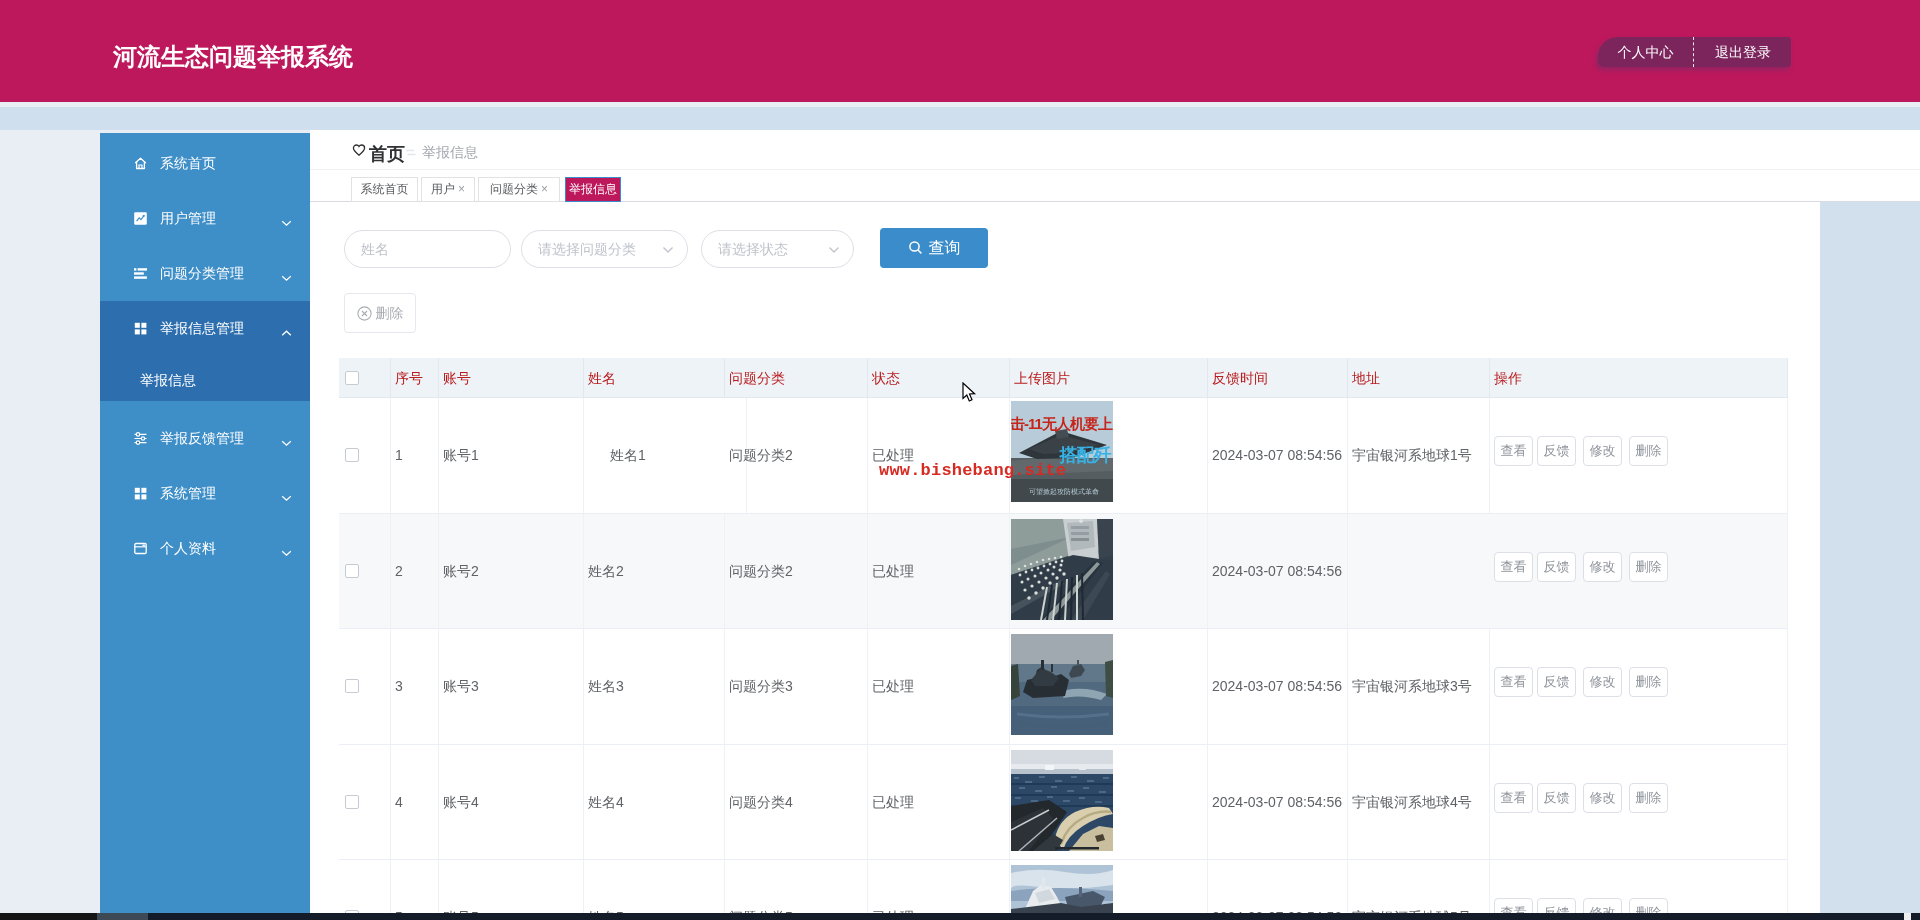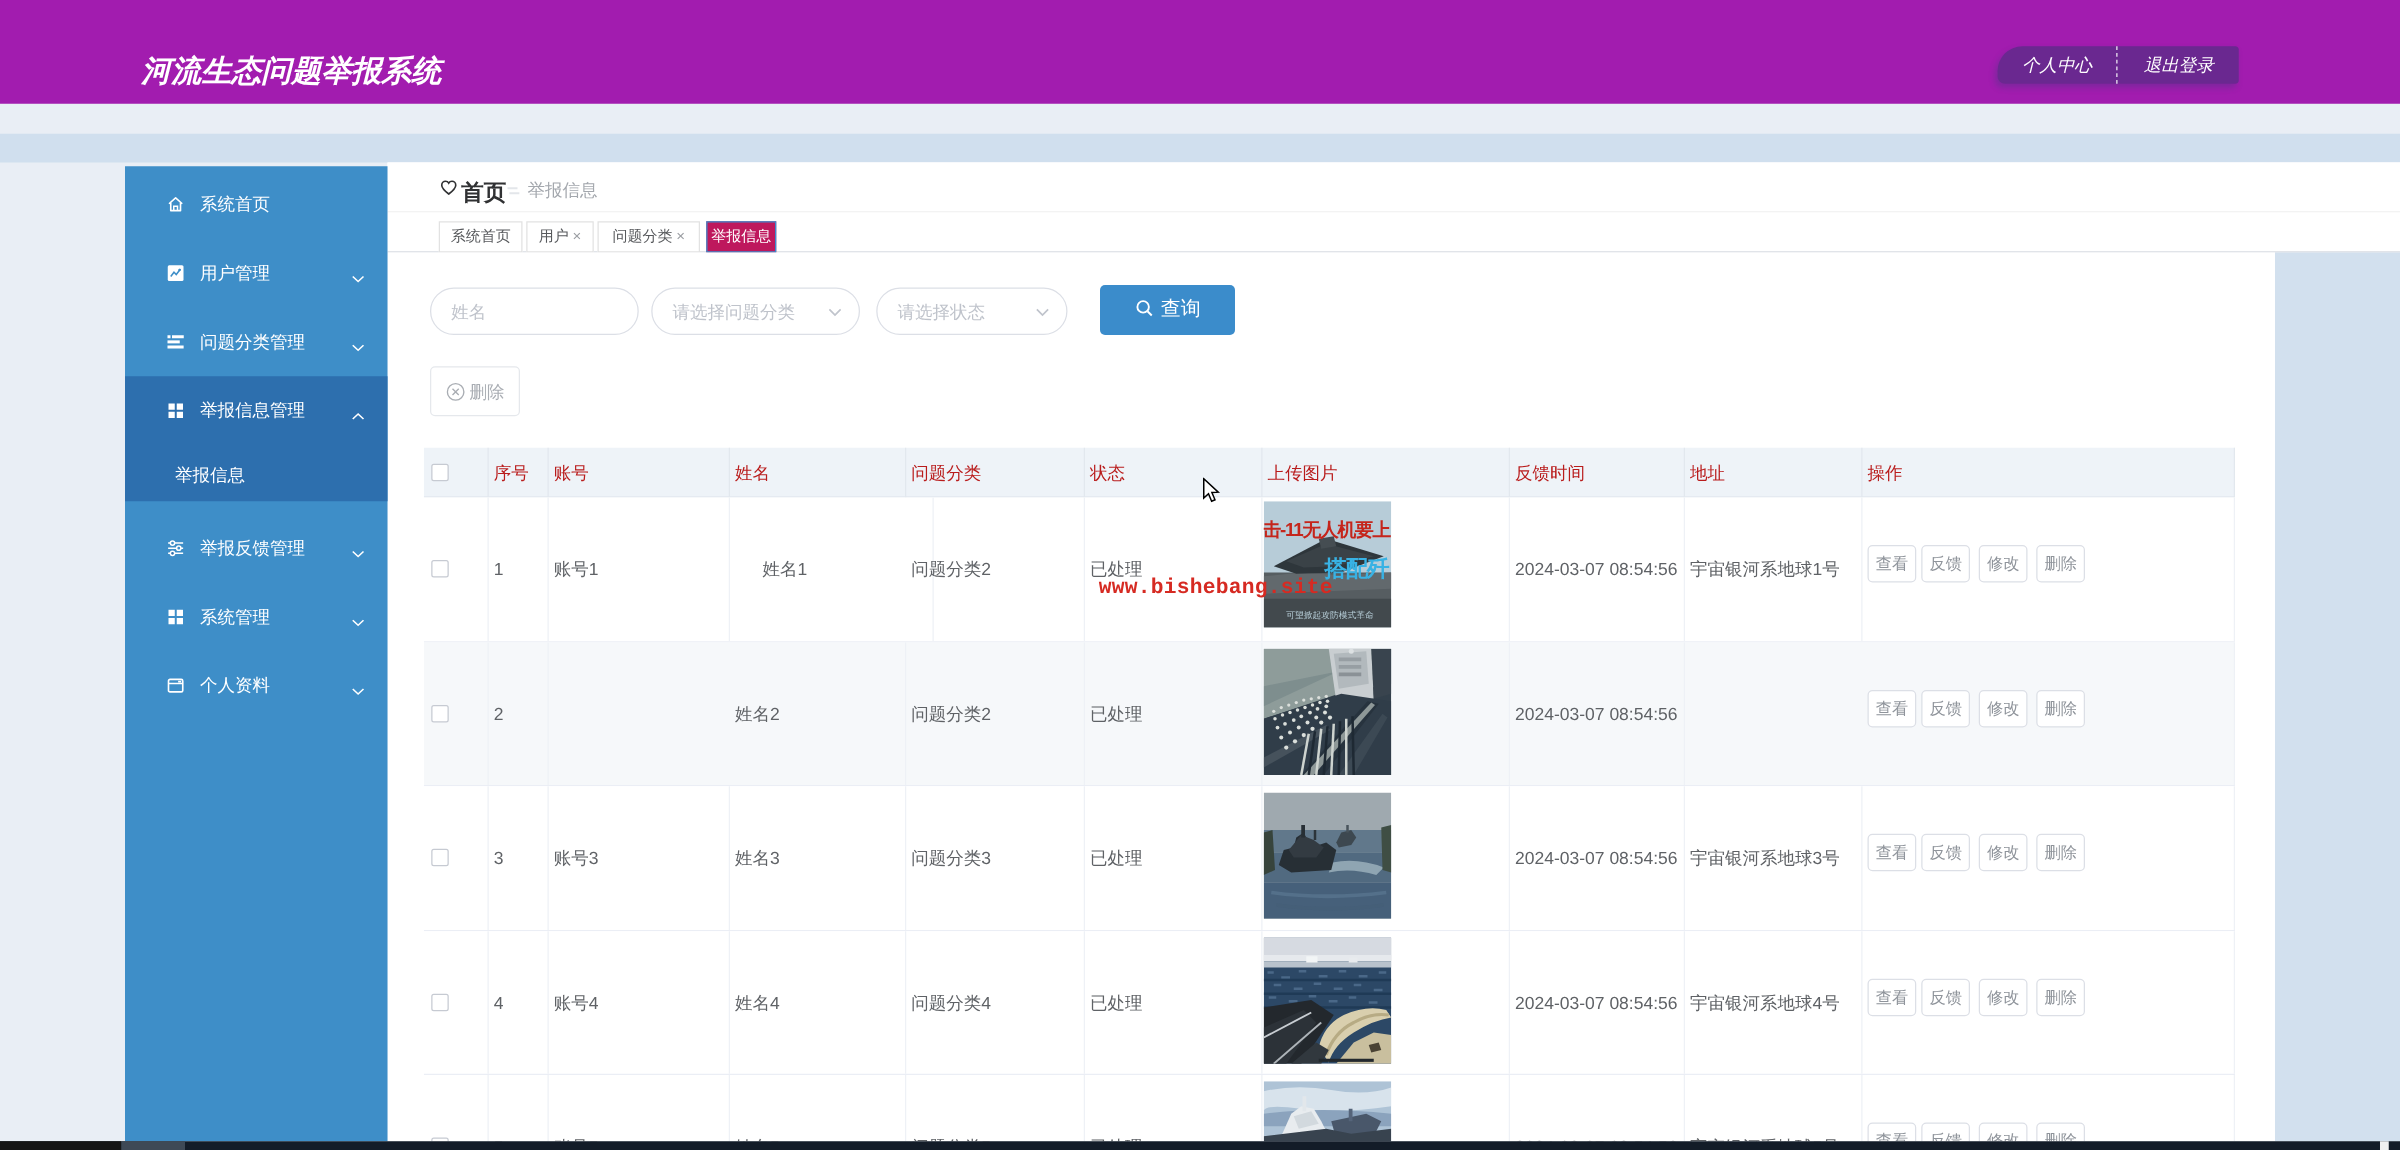--- a/index.html
+++ b/index.html
@@ -1,17 +1,17 @@
 <!DOCTYPE html>
 <html><head>
 <meta charset="utf-8">
 <style>
 * { margin:0; padding:0; box-sizing:border-box; }
 html,body { width:1920px; height:920px; overflow:hidden; font-family:"Liberation Sans",sans-serif; background:#e9eef5; }
-#header { position:absolute; left:0; top:0; width:1920px; height:83px; background:#a21caf;font-style:italic; }
+#header { position:absolute; left:0; top:0; width:1920px; height:102px; background:#be185d; }
 #title { position:absolute; left:113px; top:41px; color:#fff; font-size:24px; font-weight:bold; }
 #userpill { position:absolute; left:1598px; top:37px; width:193px; height:30px; background:rgba(16,60,94,0.38); border-radius:20px 3px 3px 6px; color:#fff; font-size:14px; box-shadow:-2px 3px 5px rgba(30,70,110,0.28); }
 #userpill .seg { position:absolute; top:0; height:30px; line-height:30px; text-align:center; }
 #userpill .s1 { left:0; width:96px; border-right:1px dashed rgba(255,255,255,0.9); }
 #userpill .s2 { left:97px; width:96px;text-align:center; }
 #strip { position:absolute; left:0; top:107px; width:1920px; height:23px; background:#d0dfee; }
 #whitebar { position:absolute; left:310px; top:130px; width:1610px; height:72px; background:#fff; }
 #crumb { position:absolute; left:310px; top:130px; width:1610px; height:40px; background:#fff; border-bottom:1px solid #f0f0f0; }
 #crumbheart { position:absolute; left:42px; top:13px; }
 #crumb .c1 { position:absolute; left:59px; top:12px; font-size:18px; font-weight:bold; color:#303133; }
@@ -236,20 +236,21 @@
         <div class="abtn" style="left:0px;">查看</div>
         <div class="abtn" style="left:43px;">反馈</div>
         <div class="abtn" style="left:89px;">修改</div>
         <div class="abtn" style="left:135px;">删除</div>
       </div>
 </div>
 <div class="row" style="top:156px;height:115px;background:#f6f8fa;">
 <div class="cell" style="left:0;width:52px;height:114px;"></div>
 <div class="cb" style="top:50px;"></div>
 <div class="cell" style="left:52px;width:48px;height:114px;line-height:114px;">2</div>
+<div class="cell" style="left:100px;width:145px;height:114px;line-height:114px;">账号2</div>
 <div class="cell" style="left:245px;width:141px;height:114px;line-height:114px;">姓名2</div>
 <div class="cell" style="left:386px;width:143px;height:114px;line-height:114px;">问题分类2</div>
 <div class="cell" style="left:529px;width:142px;height:114px;line-height:114px;">已处理</div>
 <div class="cell" style="left:671px;width:198px;height:114px;line-height:114px;"></div>
 <div class="cell" style="left:869px;width:140px;height:114px;line-height:114px;">2024-03-07 08:54:56</div>
 <div class="cell" style="left:1151px;width:298px;height:114px;line-height:114px;"></div>
 <div class="imgbox" style="top:5px;"><svg width="102" height="101" viewBox="0 0 102 101">
           <rect width="102" height="101" fill="#33404b"></rect>
           <path d="M0 0 H102 V28 L60 36 L0 56 Z" fill="#8e9c9a"></path>
           <path d="M0 30 L60 18 L0 46 Z" fill="#7e8e8e"></path>

